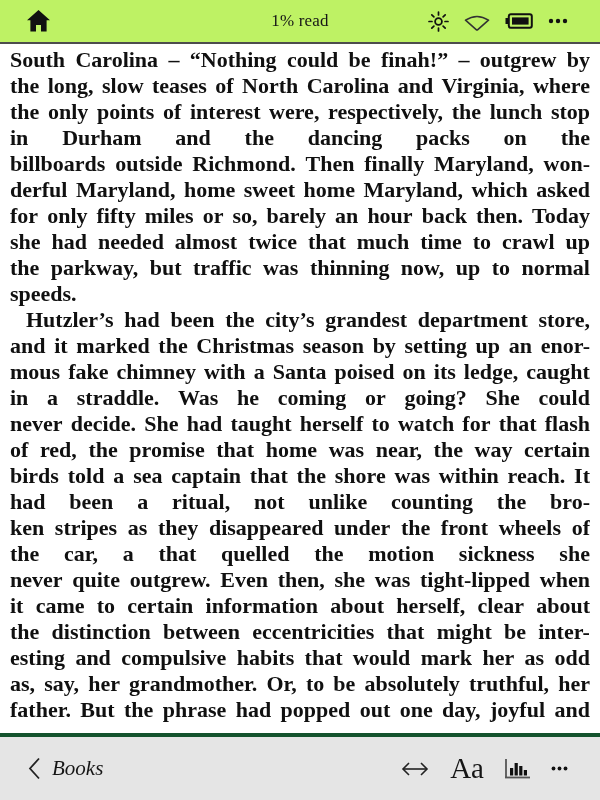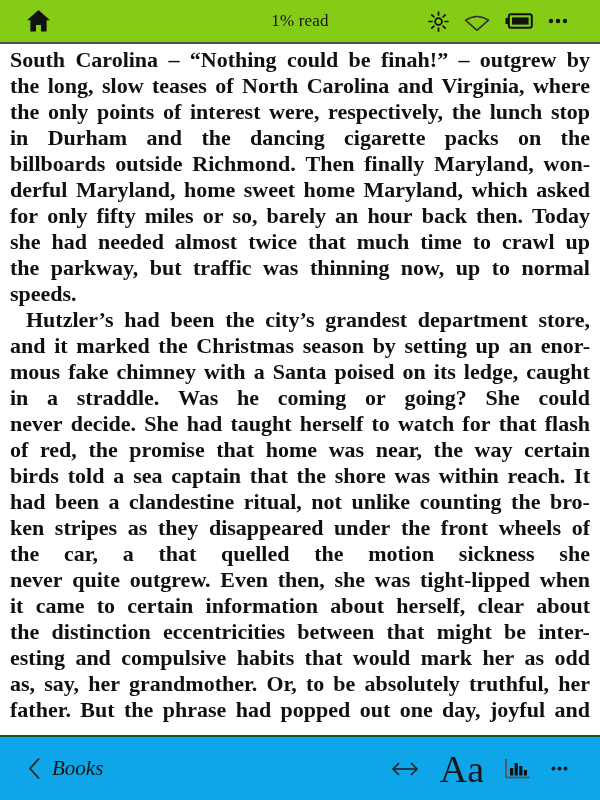--- a/index.html
+++ b/index.html
@@ -5,21 +5,21 @@
   html,body{margin:0;padding:0;}
   body{
     width:600px;height:800px;position:relative;overflow:hidden;
     background:#ffffff;color:#111111;
     font-family:"Liberation Serif","DejaVu Serif",serif;
   }
 
   
   .topbar{
     position:absolute;top:0;left:0;right:0;height:42px;
-    border-bottom:2px solid #4d4d4d;background:#84cc16;
+    border-bottom:2px solid #4d4d4d;background:#bef264;
     display:flex;align-items:center;
   }
   .topbar .home{margin-left:26px;display:flex;align-items:center;}
   .progress{
     position:absolute;left:0;right:0;text-align:center;
     font-size:17px;letter-spacing:.2px;color:#161616;pointer-events:none;
   }
   .topbar-right{
     margin-left:auto;display:flex;align-items:center;gap:15px;padding-right:32px;
   }
@@ -35,28 +35,28 @@
     display:flex;justify-content:space-between;
     height:26px;line-height:26px;overflow:hidden;white-space:nowrap;
   }
   .line.plain{display:block;}
   .line.indent{padding-left:16px;}
   .line.italic{font-style:italic;}
 
   
   .footer{
     position:absolute;left:0;right:0;bottom:0;height:63px;
-    border-top:2px solid #14532d;background:#0ea5e9;
+    border-top:4px solid #14532d;background:#e5e5e5;
     display:flex;align-items:center;justify-content:space-between;
     padding:0 32px 0 28px;
   }
   .back{display:flex;align-items:center;gap:11px;}
   .back-label{font-style:italic;font-size:21px;color:#161616;}
   .footer-right{display:flex;align-items:center;gap:20px;}
-  .aa{font-size:38px;color:#161616;line-height:1;}
+  .aa{font-size:29px;color:#161616;line-height:1;}
 </style>
 </head>
 <body>
 
 <div class="topbar">
   <div class="home icon">
     <svg width="25" height="24" viewBox="0 0 25 24">
       <path d="M12.5 1 L1 11.2 L4.4 11.2 L4.4 22.5 L20.6 22.5 L20.6 11.2 L24 11.2 Z
                M10 22.5 L10 16 L15 16 L15 22.5 Z" fill="#111" fill-rule="evenodd"></path>
     </svg>
@@ -138,21 +138,20 @@
       <span>the</span>
       <span>lunch</span>
       <span>stop</span>
     </div>
     <div class="line">
       <span>in</span>
       <span>Durham</span>
       <span>and</span>
       <span>the</span>
       <span>dancing</span>
-      <span>cigarette</span>
       <span>packs</span>
       <span>on</span>
       <span>the</span>
     </div>
     <div class="line">
       <span>billboards</span>
       <span>outside</span>
       <span>Richmond.</span>
       <span>Then</span>
       <span>finally</span>
@@ -294,21 +293,20 @@
       <span>shore</span>
       <span>was</span>
       <span>within</span>
       <span>reach.</span>
       <span>It</span>
     </div>
     <div class="line">
       <span>had</span>
       <span>been</span>
       <span>a</span>
-      <span>clandestine</span>
       <span>ritual,</span>
       <span>not</span>
       <span>unlike</span>
       <span>counting</span>
       <span>the</span>
       <span>bro-</span>
     </div>
     <div class="line">
       <span>ken</span>
       <span>stripes</span>
@@ -350,22 +348,22 @@
       <span>certain</span>
       <span>information</span>
       <span>about</span>
       <span>herself,</span>
       <span>clear</span>
       <span>about</span>
     </div>
     <div class="line">
       <span>the</span>
       <span>distinction</span>
+      <span>between</span>
       <span>eccentricities</span>
-      <span>between</span>
       <span>that</span>
       <span>might</span>
       <span>be</span>
       <span>inter-</span>
     </div>
     <div class="line">
       <span>esting</span>
       <span>and</span>
       <span>compulsive</span>
       <span>habits</span>

